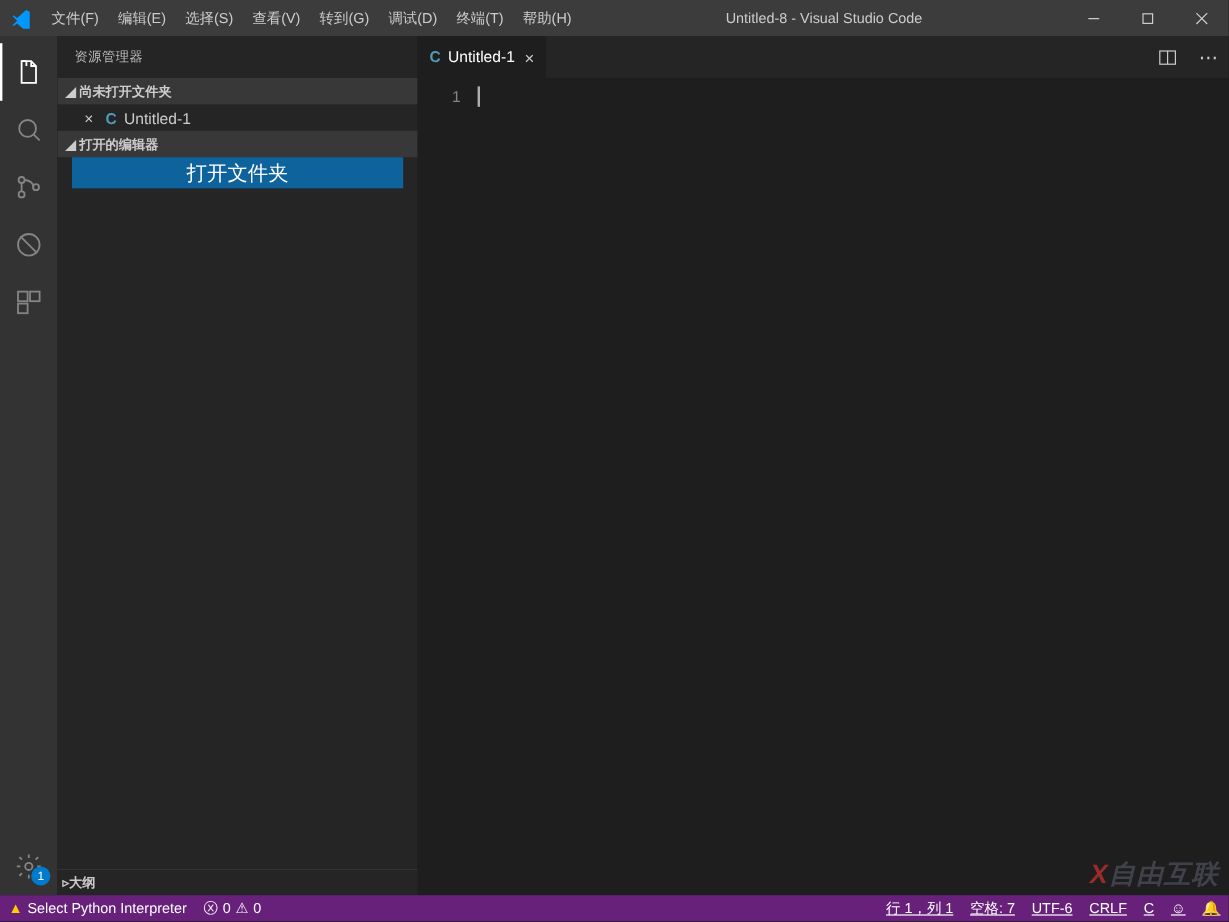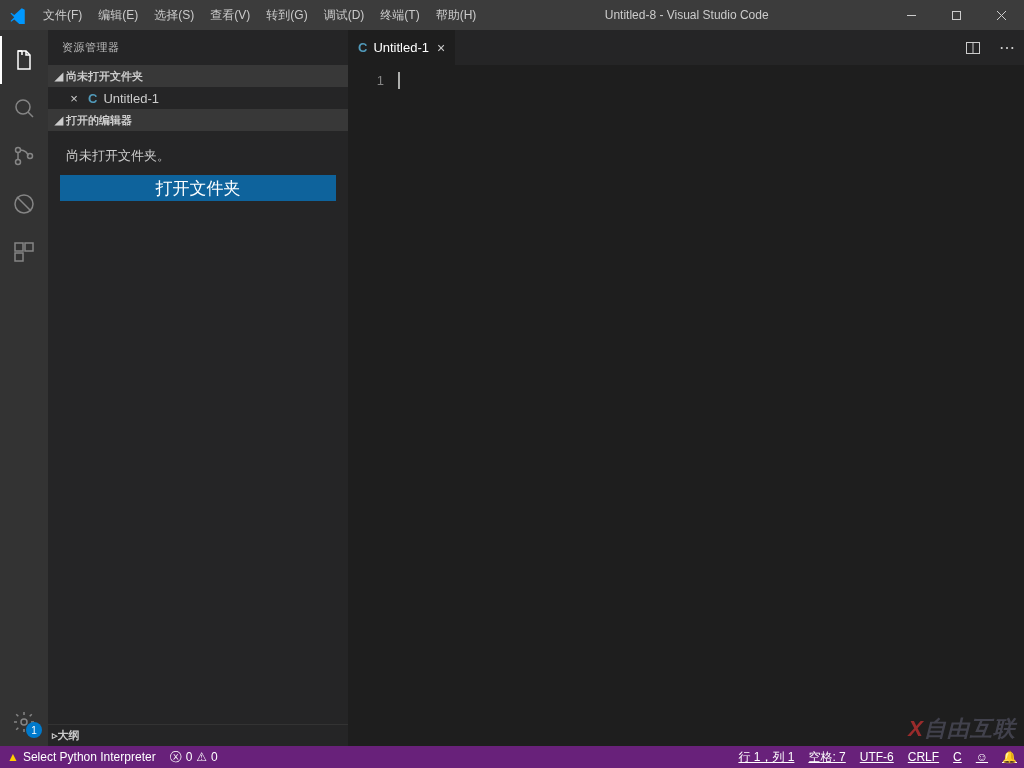--- a/index.html
+++ b/index.html
@@ -151,21 +151,20 @@
     </div>
     <div class="editor-entry">
       <span class="close">×</span>
       <span class="ficon">C</span>
       <span>Untitled-1</span>
     </div>
     <div class="section-head">
       <span class="chev">◢</span>
       <span>打开的编辑器</span>
     </div>
-    <div class="msg">尚未打开文件夹。</div>
     <div class="openbtn">打开文件夹</div>
     <div class="grow"></div>
     <div class="outline">
       <span class="chev">▹</span>
       <span>大纲</span>
     </div>
   </div>
 
   <div class="editor-area">
     <div class="tabs">

